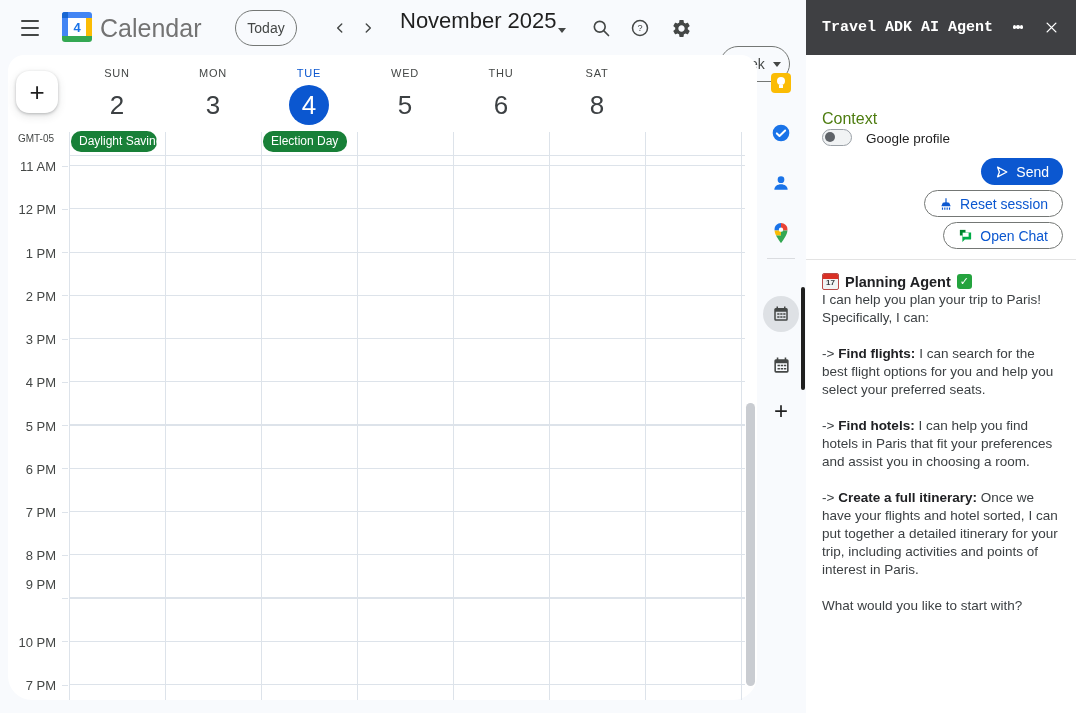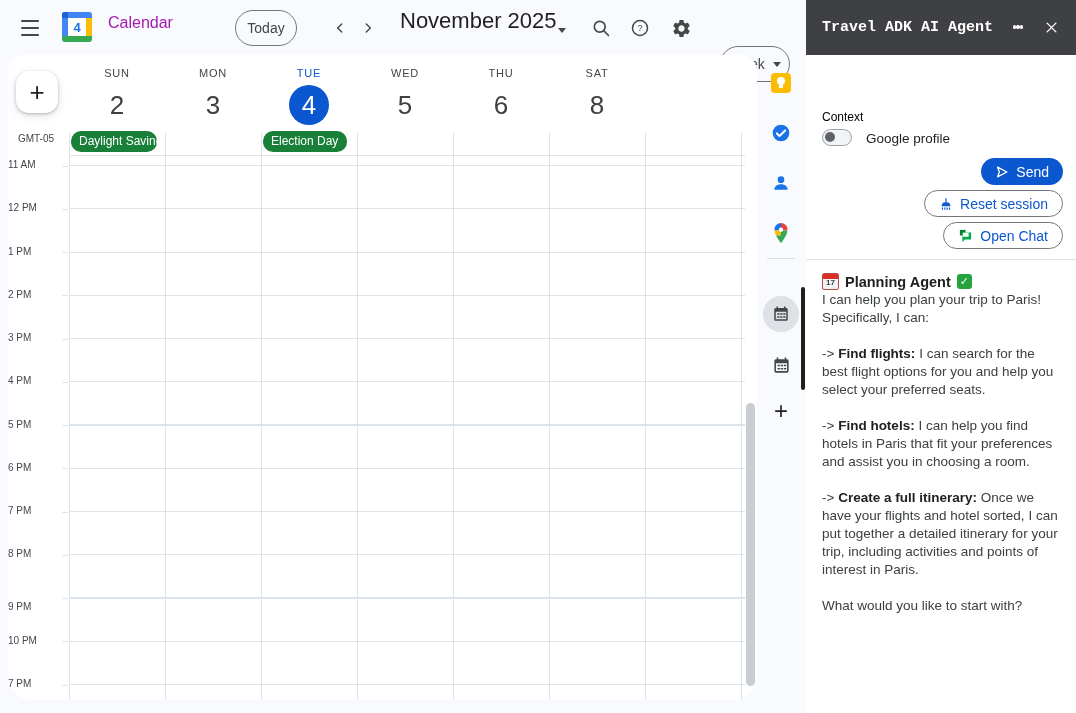--- a/index.html
+++ b/index.html
@@ -12,21 +12,21 @@
   .hamburger{position:absolute;left:18px;top:16px;width:24px;height:24px;cursor:pointer;display:flex;flex-direction:column;justify-content:center;gap:5px;}
   .hamburger span{display:block;height:2px;width:18px;background:#444746;margin-left:3px;border-radius:1px;}
   .cal-logo{position:absolute;left:62px;top:12px;width:30px;height:30px;background:#fff;border-radius:3px;overflow:hidden;}
   .cal-logo .bar-top{position:absolute;left:0;top:0;width:30px;height:6px;background:#4285f4;}
   .cal-logo .bar-left{position:absolute;left:0;top:0;width:6px;height:24px;background:#4285f4;}
   .cal-logo .corner{position:absolute;left:0;top:0;width:6px;height:6px;background:#1967d2;}
   .cal-logo .bar-right{position:absolute;right:0;top:6px;width:6px;height:18px;background:#fbbc04;}
   .cal-logo .bar-bottom{position:absolute;left:0;bottom:0;width:30px;height:6px;background:#34a853;}
   .cal-logo .num{position:absolute;left:6px;top:6px;width:18px;height:18px;background:#fff;
       display:flex;align-items:center;justify-content:center;font-size:13px;font-weight:bold;color:#1a73e8;}
-  .app-title{position:absolute;left:108px;top:14px;font-size:16px;color:#a21caf;}
+  .app-title{position:absolute;left:100px;top:14px;font-size:25px;color:#737373;}
   .pill-btn{position:absolute;height:36px;border:1px solid #747775;border-radius:18px;background:transparent;
       display:flex;align-items:center;justify-content:center;font-size:14px;color:#444746;cursor:pointer;box-sizing:border-box;}
   .today-btn{left:235px;top:10px;width:62px;}
   .nav-chev{position:absolute;top:16px;width:24px;height:24px;display:flex;align-items:center;justify-content:center;cursor:pointer;color:#444746;}
   .chev-prev{left:328px;}
   .chev-next{left:356px;}
   .range-label{position:absolute;left:400px;top:8px;font-size:22px;color:#1f1f1f;}
   .caret{display:inline-block;width:0;height:0;border-left:4px solid transparent;border-right:4px solid transparent;border-top:5px solid #444746;margin-left:8px;vertical-align:middle;}
   .range-caret{position:absolute;left:550px;top:28px;}
   .icon-btn{position:absolute;top:16px;width:24px;height:24px;display:flex;align-items:center;justify-content:center;cursor:pointer;}
@@ -46,21 +46,21 @@
   .day-head.selected .num-wrap{background:#0b57d0;color:#fff;}
   .gmt-label{position:absolute;left:6px;top:78px;width:44px;text-align:center;font-size:10px;color:#444746;}
   .allday-sep{position:absolute;left:61px;top:100px;width:676px;height:1px;background:#dde3ea;}
   .event-chip{position:absolute;top:76px;height:21px;background:#188038;border-radius:10px;color:#fff;font-size:12px;
       line-height:21px;padding:0 8px;box-sizing:border-box;white-space:nowrap;overflow:hidden;cursor:pointer;}
   .chip-sun{left:63px;width:86px;}
   .chip-tue{left:255px;width:84px;}
   .hour-grid{position:absolute;left:61px;top:110px;width:676px;height:534px;
       background:repeating-linear-gradient(to bottom,#dde3ea 0,#dde3ea 1px,transparent 1px,transparent 43.25px);cursor:pointer;}
   .grid-vline{position:absolute;top:77px;width:1px;height:568px;background:#dde3ea;}
-  .hour-label{position:absolute;left:0;width:48px;font-size:10px;color:#444746;}
+  .hour-label{position:absolute;left:0;width:48px;text-align:right;font-size:13px;color:#444746;}
   .hour-tick{position:absolute;left:54px;width:6px;height:1px;background:#dde3ea;}
   .cal-scrollbar{position:absolute;left:738px;top:348px;width:9px;height:283px;background:#c9ccd1;border-radius:5px;cursor:pointer;}
 
   
   .mini-sidebar{position:absolute;left:757px;top:55px;width:49px;height:658px;}
   .side-ic{position:absolute;left:13px;width:22px;height:22px;display:flex;align-items:center;justify-content:center;cursor:pointer;}
   .keep-sq{width:20px;height:20px;border-radius:4px;background:#fbbc04;position:relative;}
   .keep-sq .bulb{position:absolute;left:6px;top:4px;width:8px;height:8px;border-radius:50%;background:#fff;}
   .keep-sq .base{position:absolute;left:8px;top:12px;width:4px;height:3px;background:#fff;}
   .side-divider{position:absolute;left:10px;top:203px;width:28px;height:1px;background:#dadce0;}
@@ -71,21 +71,21 @@
   
   .panel{position:absolute;left:806px;top:0;width:270px;height:713px;background:#fff;overflow:hidden;}
   .panel-header{position:absolute;left:0;top:0;width:270px;height:55px;background:#3f4043;display:flex;align-items:center;}
   .panel-title{margin-left:16px;color:#fff;font-size:15px;font-weight:bold;font-family:Liberation Mono, monospace;}
   .kebab{position:absolute;left:200px;top:15px;width:24px;height:24px;display:flex;align-items:center;justify-content:center;cursor:pointer;}
   .kebab i{display:block;width:3.5px;height:3.5px;border-radius:50%;background:#fff;margin:1.6px 0;}
   .panel-close{position:absolute;left:233px;top:15px;width:24px;height:24px;display:flex;align-items:center;justify-content:center;cursor:pointer;color:#fff;font-size:17px;}
   .msg-input{position:absolute;left:16px;top:67px;width:239px;height:36px;border:1px solid #80868b;border-radius:4px;
       box-sizing:border-box;padding:0 12px;font-size:14px;color:#1f1f1f;font-family:inherit;outline:none;background:#fff;}
   .msg-input::placeholder{color:#5f6368;}
-  .context-label{position:absolute;left:16px;top:110px;font-size:12px;color:#000000;}
+  .context-label{position:absolute;left:16px;top:110px;font-size:16px;color:#4d7c0f;}
   .toggle{position:absolute;left:16px;top:129px;width:30px;height:17px;border:1.5px solid #9aa0a6;border-radius:10px;background:#f1f3f4;box-sizing:border-box;cursor:pointer;}
   .toggle .knob{position:absolute;left:2px;top:2px;width:10px;height:10px;border-radius:50%;background:#5f6368;}
   .toggle-label{position:absolute;left:60px;top:131px;font-size:13.5px;color:#1f1f1f;}
   .p-btn{position:absolute;height:27px;border-radius:14px;display:flex;align-items:center;gap:7px;
       font-size:14px;cursor:pointer;box-sizing:border-box;padding:0 14px;font-family:inherit;}
   .send-btn{right:13px;top:158px;background:#0b57d0;border:none;color:#fff;}
   .outline-btn{background:#fff;border:1px solid #747775;color:#0b57d0;}
   .reset-btn{right:13px;top:190px;}
   .chat-btn{right:13px;top:222px;}
   .chat-section{position:absolute;left:0;top:259px;width:270px;border-top:1px solid #e3e3e3;padding:13px 16px 20px;box-sizing:border-box;}
@@ -205,21 +205,21 @@
         <div class="hour-label" style="top: 320.25px;">4 PM</div>
         <div class="hour-tick" style="top: 326.75px;"></div>
         <div class="hour-label" style="top: 363.5px;">5 PM</div>
         <div class="hour-tick" style="top: 370px;"></div>
         <div class="hour-label" style="top: 406.75px;">6 PM</div>
         <div class="hour-tick" style="top: 413.25px;"></div>
         <div class="hour-label" style="top: 450px;">7 PM</div>
         <div class="hour-tick" style="top: 456.5px;"></div>
         <div class="hour-label" style="top: 493.25px;">8 PM</div>
         <div class="hour-tick" style="top: 499.75px;"></div>
-        <div class="hour-label" style="top: 546px;">9 PM</div>
+        <div class="hour-label" style="top: 522px;">9 PM</div>
         <div class="hour-tick" style="top: 543px;"></div>
         <div class="hour-label" style="top: 579.75px;">10 PM</div>
         <div class="hour-tick" style="top: 586.25px;"></div>
         <div class="hour-label" style="top: 623px;">7 PM</div>
         <div class="hour-tick" style="top: 629.5px;"></div>
         <div class="grid-vline" style="left: 61px;"></div>
         <div class="grid-vline" style="left: 157px;"></div>
         <div class="grid-vline" style="left: 253px;"></div>
         <div class="grid-vline" style="left: 349px;"></div>
         <div class="grid-vline" style="left: 445px;"></div>

